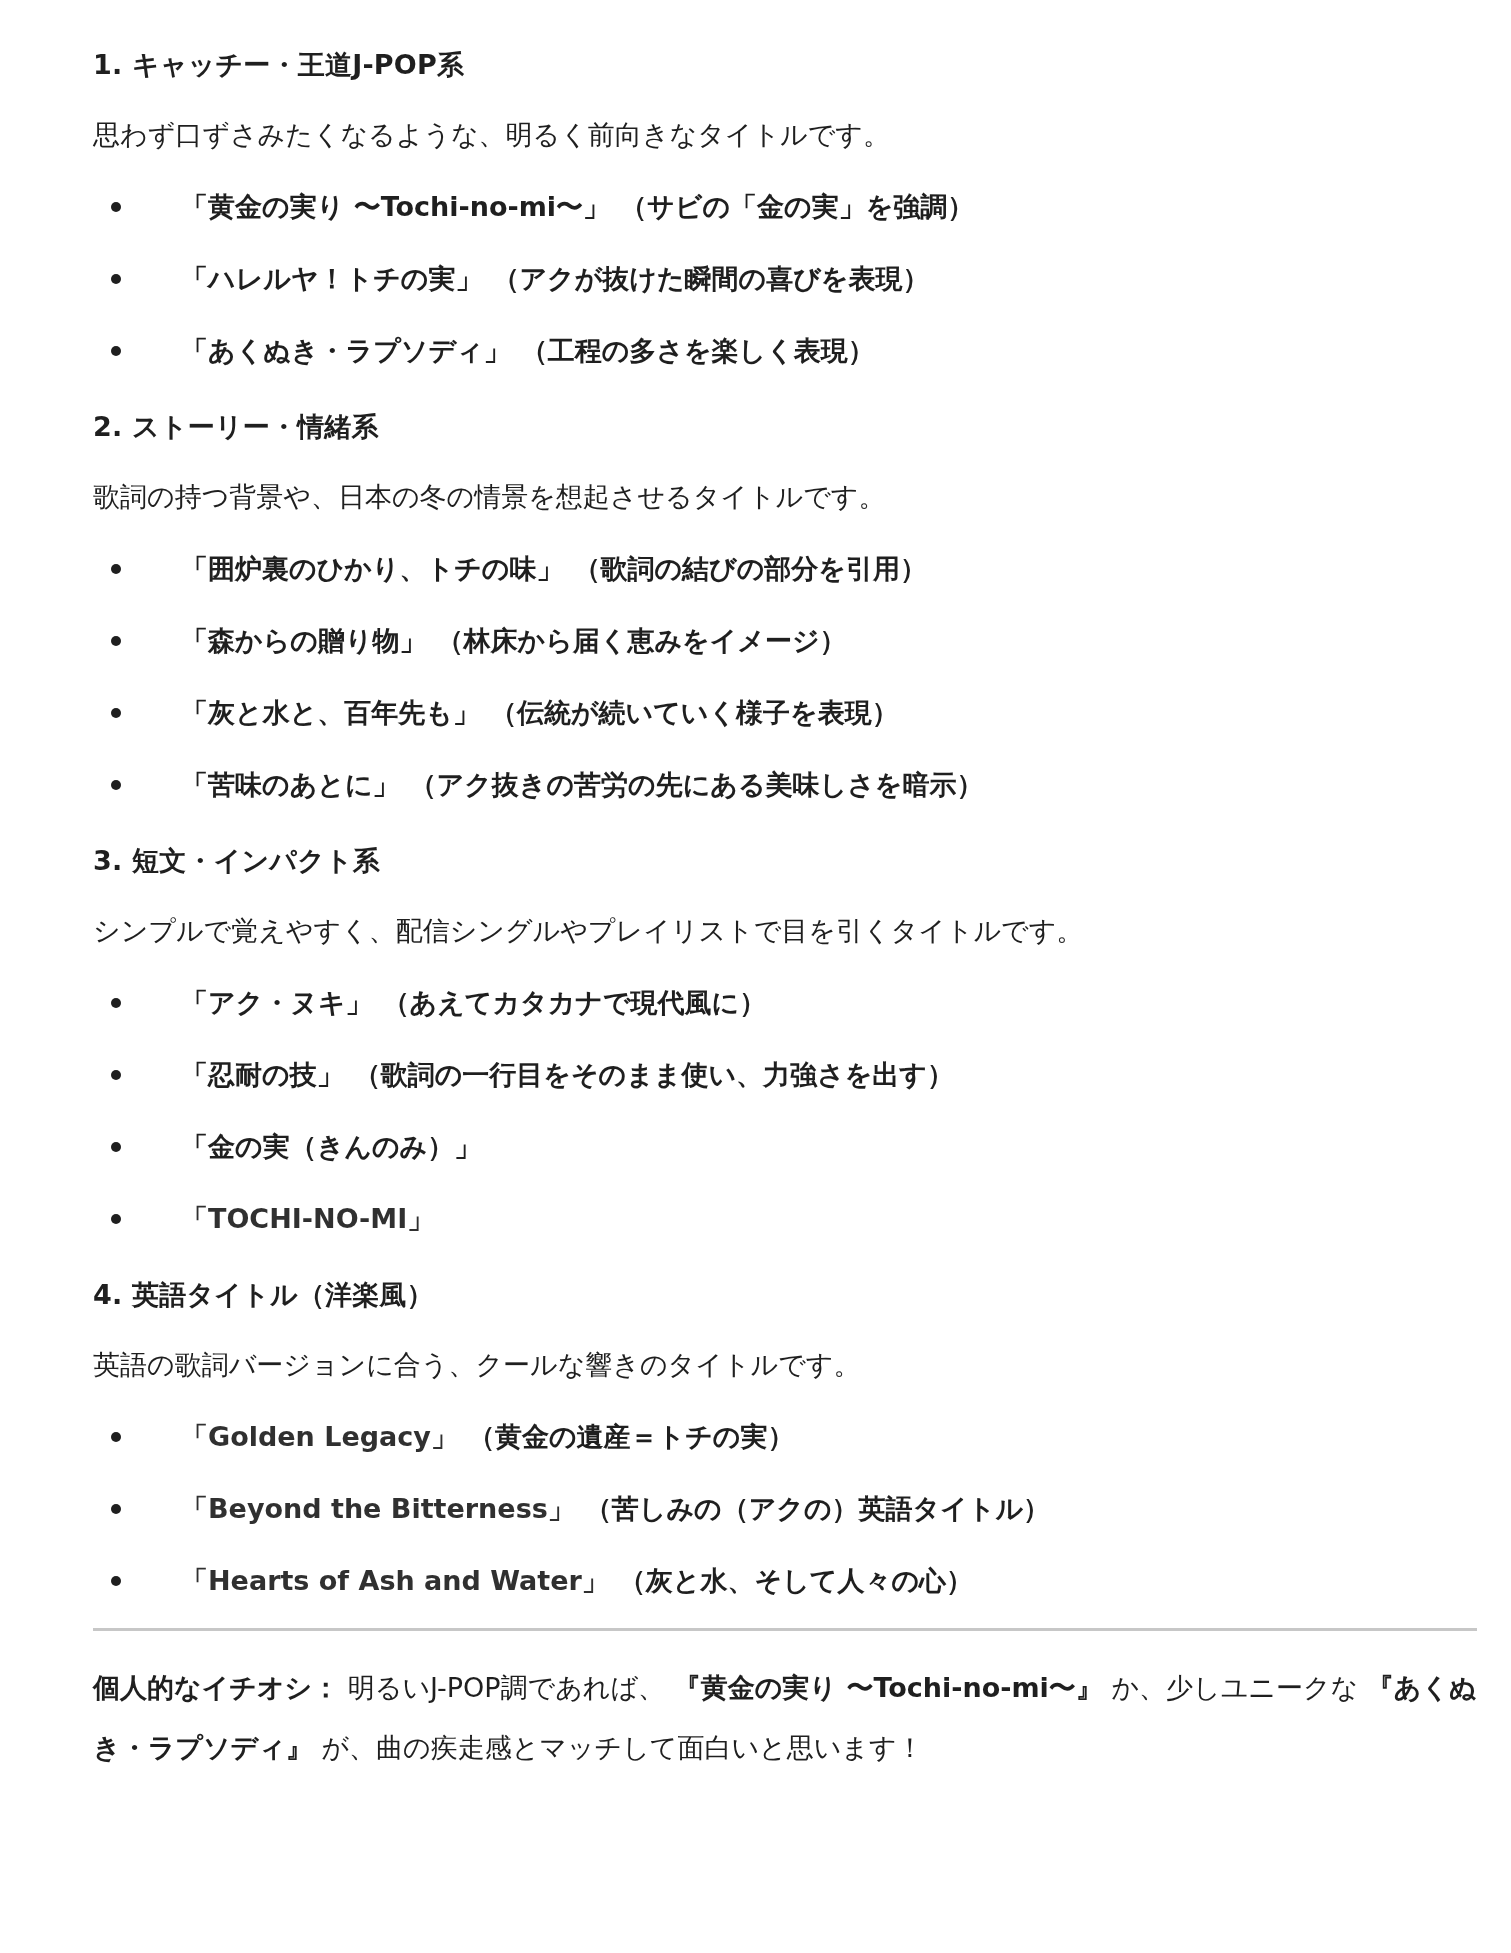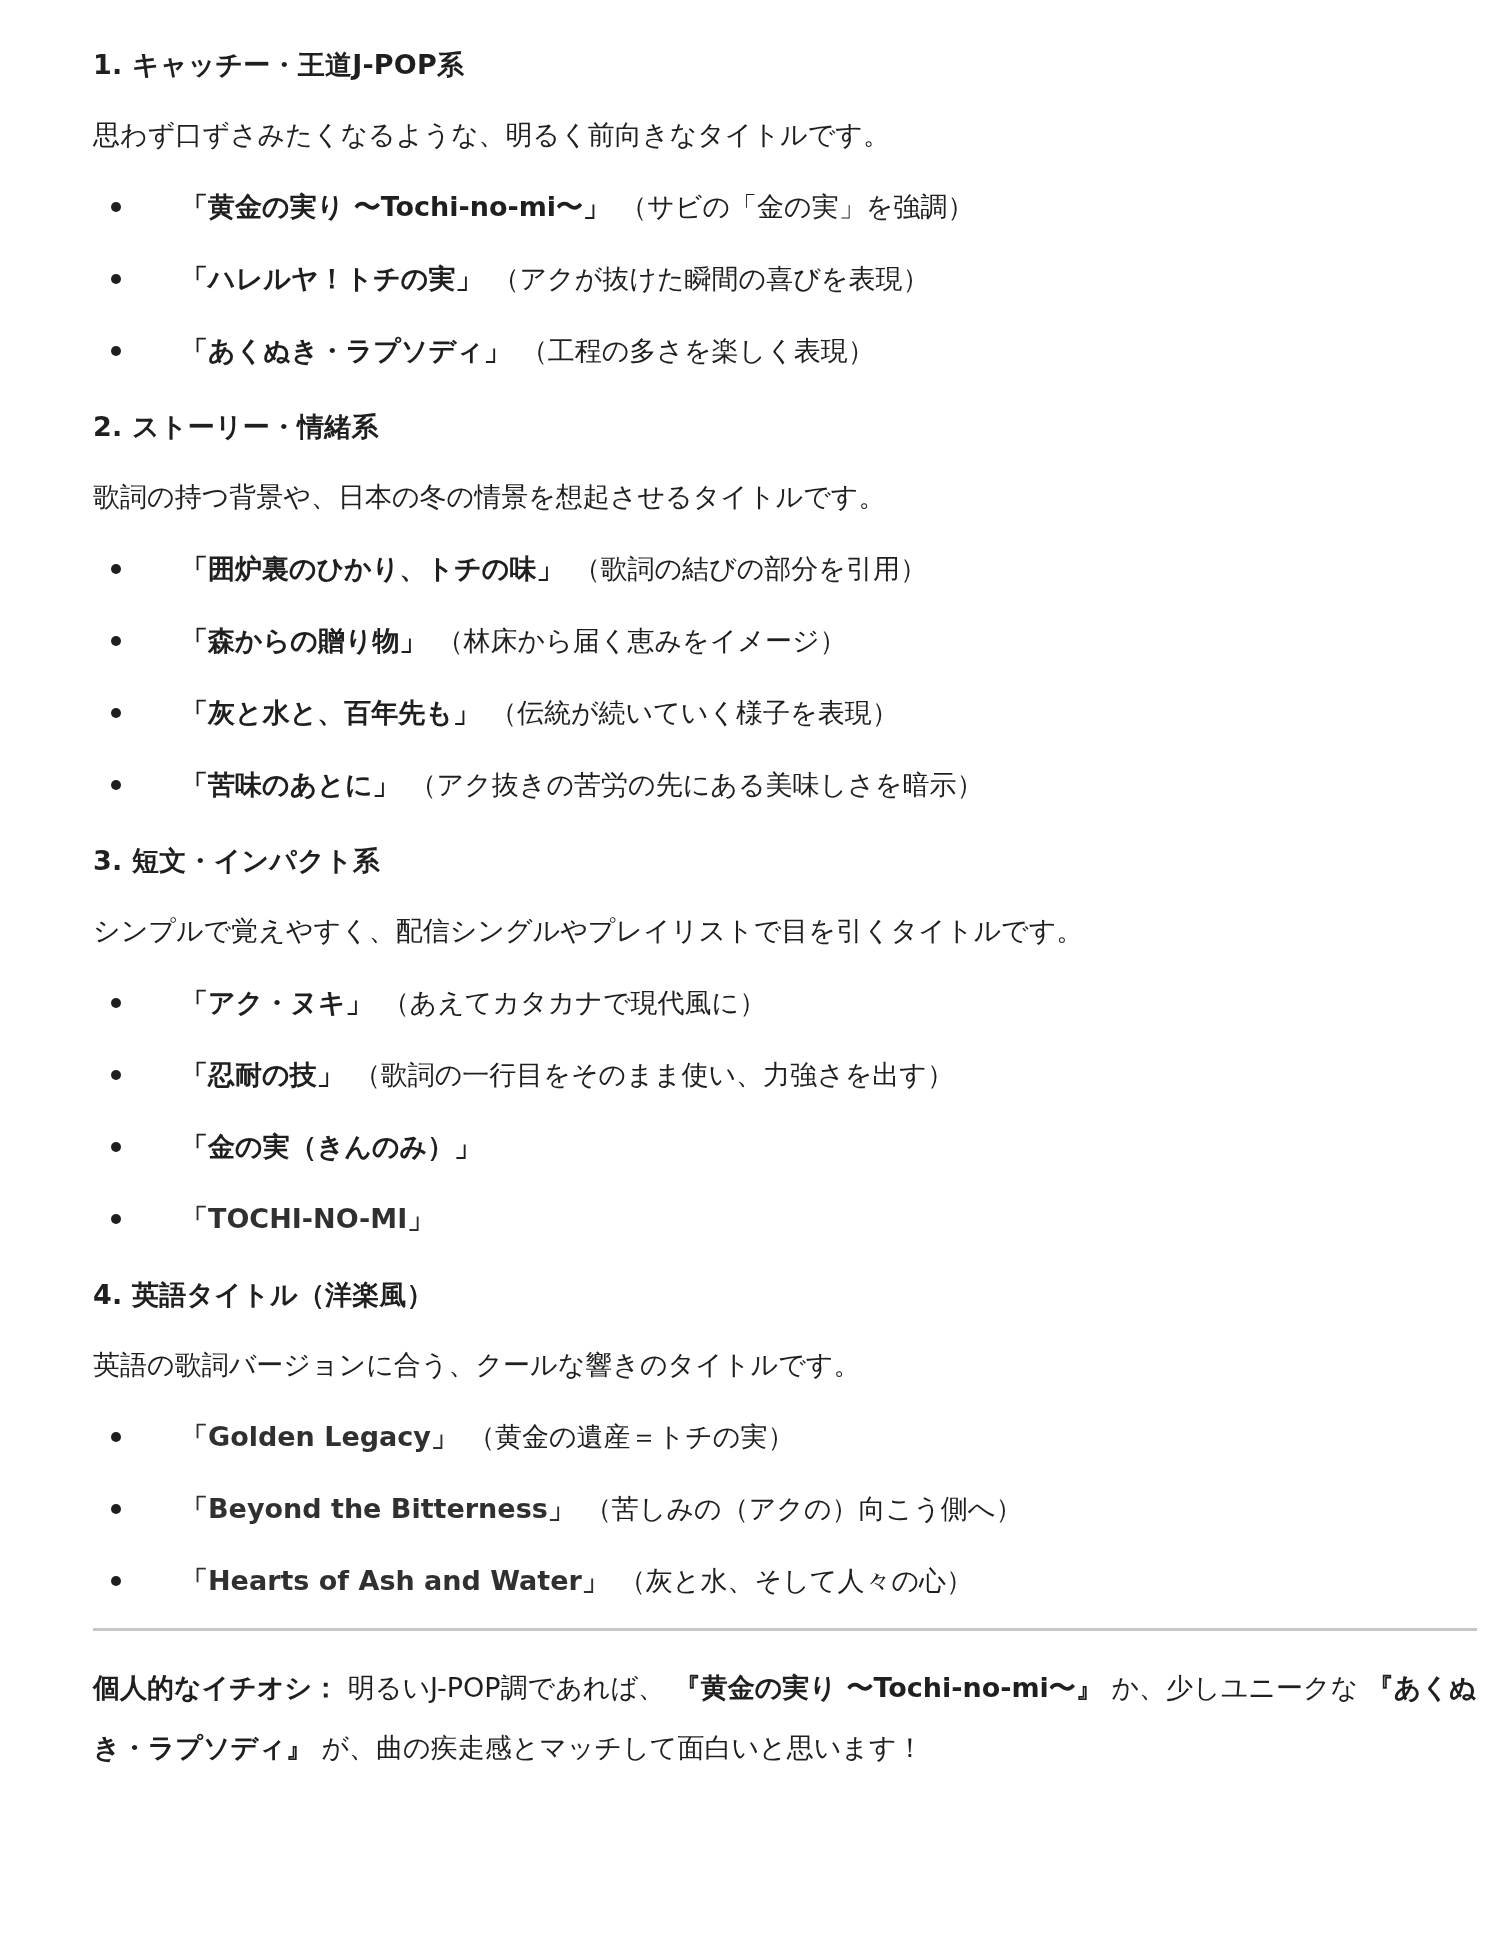--- a/index.html
+++ b/index.html
@@ -51,21 +51,21 @@
     position: absolute;
     left: 18px;
     top: 16px;
     width: 10px;
     height: 10px;
     border-radius: 50%;
     background: #1f1f1f;
   }
   .t-bold { font-weight: bold; }
   .t-medium { font-weight: bold; opacity: 0.92; }
-  .t-note { font-weight: normal; margin-left: 10px; text-align: right; }
+  .t-note { font-weight: bold; margin-left: 10px; text-align: right; }
   hr.divider {
     border: none;
     border-top: 3px solid #c7c7c7;
     margin: 26px 0 20px 0;
     width: 1384px;
   }
   .recommend {
     font-size: 27px;
     line-height: 60px;
     width: 1384px;
@@ -146,21 +146,21 @@
   <div class="section" style="margin-bottom:12px;">
     <h3 class="section-title">4. 英語タイトル（洋楽風）</h3>
     <p class="section-desc">英語の歌詞バージョンに合う、クールな響きのタイトルです。</p>
     <ul class="titles">
       <li>
         <span class="bullet"></span>
         <span class="t-medium">「Golden Legacy」</span><span class="t-note">（黄金の遺産＝トチの実）</span>
       </li>
       <li>
         <span class="bullet"></span>
-        <span class="t-medium">「Beyond the Bitterness」</span><span class="t-note">（苦しみの（アクの）向こう側へ）</span>
+        <span class="t-medium">「Beyond the Bitterness」</span><span class="t-note">（苦しみの（アクの）英語タイトル）</span>
       </li>
       <li style="margin-bottom:0;">
         <span class="bullet"></span>
         <span class="t-medium">「Hearts of Ash and Water」</span><span class="t-note">（灰と水、そして人々の心）</span>
       </li>
     </ul>
   </div>
 
   <hr class="divider">
 

